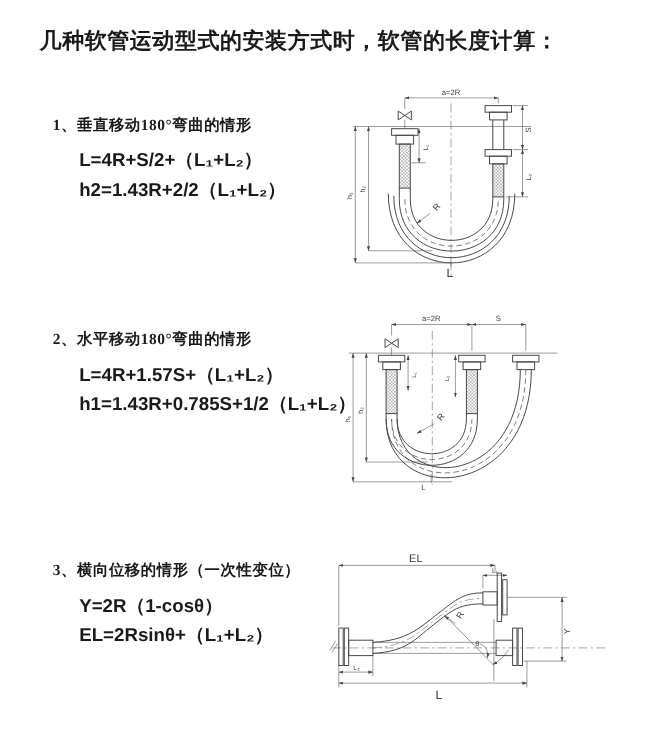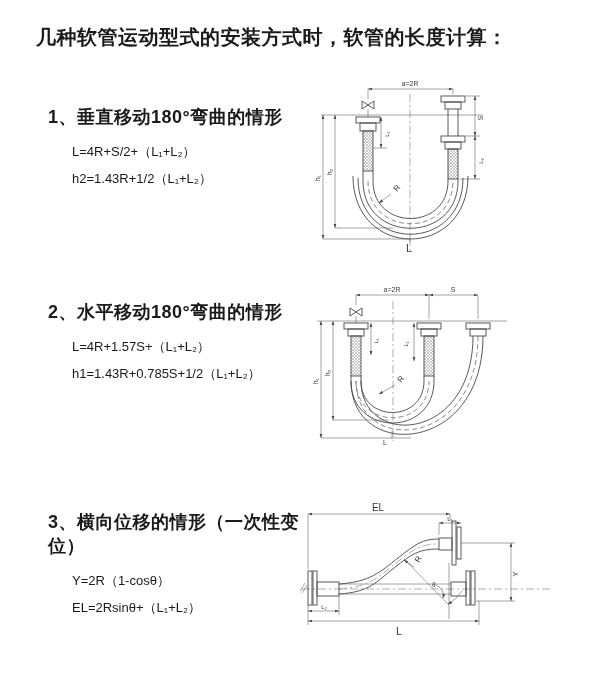--- a/index.html
+++ b/index.html
@@ -6,22 +6,22 @@
   body{
     width:600px;height:675px;background:#ffffff;position:relative;
     font-family:"Liberation Sans","DejaVu Sans",sans-serif;color:#1a1a1a;
     overflow:hidden;
   }
   .title{
     position:absolute;left:36px;top:24px;font-size:20px;font-weight:bold;
     letter-spacing:.5px;
   }
   .sec{position:absolute;left:48px;width:270px;}
-  .sec .head{font-size:18px;font-weight:bold;margin-bottom:9px;letter-spacing:.5px;}
-  .sec .f{font-size:13px;font-weight:400;margin-left:24px;line-height:27px;white-space:nowrap;}
+  .sec .head{font-size:14px;font-weight:bold;margin-bottom:9px;letter-spacing:.5px;font-family:Liberation Serif, serif;}
+  .sec .f{font-size:17px;font-weight:700;margin-left:24px;line-height:27px;white-space:nowrap;}
   #sec1{top:105px;}
   #sec2{top:300px;}
   #sec3{top:510px;}
   .dg{position:absolute;}
   #dg1{left:313px;top:76px;}
   #dg2{left:311px;top:281px;}
   #dg3{left:298px;top:501px;}
   svg .ln{stroke:#474747;fill:none;stroke-width:.9;}
   svg .thin{stroke:#5a5a5a;fill:none;stroke-width:.55;}
   svg .cl{stroke:#6a6a6a;fill:none;stroke-width:.55;stroke-dasharray:8,3,2,3;}
@@ -29,21 +29,21 @@
   svg text{fill:#3a3a3a;font-family:"Liberation Sans","DejaVu Sans",sans-serif;}
 </style>
 </head>
 <body>
 
 <div class="title">几种软管运动型式的安装方式时，软管的长度计算：</div>
 
 <div class="sec" id="sec1">
   <div class="head">1、垂直移动180°弯曲的情形</div>
   <div class="f">L=4R+S/2+（L₁+L₂）</div>
-  <div class="f">h2=1.43R+1/2（L₁+L₂）</div>
+  <div class="f">h2=1.43R+2/2（L₁+L₂）</div>
 </div>
 
 <div class="sec" id="sec2">
   <div class="head">2、水平移动180°弯曲的情形</div>
   <div class="f">L=4R+1.57S+（L₁+L₂）</div>
   <div class="f">h1=1.43R+0.785S+1/2（L₁+L₂）</div>
 </div>
 
 <div class="sec" id="sec3">
   <div class="head">3、横向位移的情形（一次性变位）</div>

